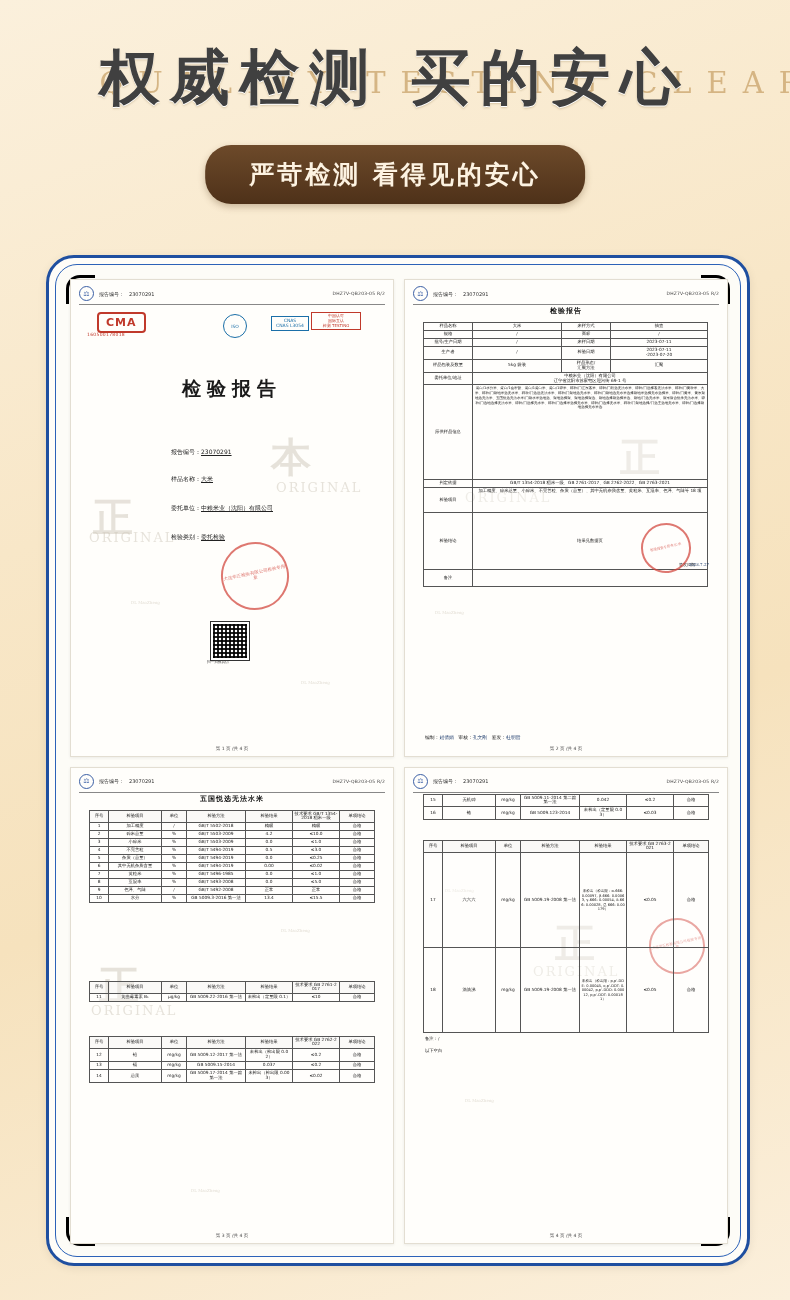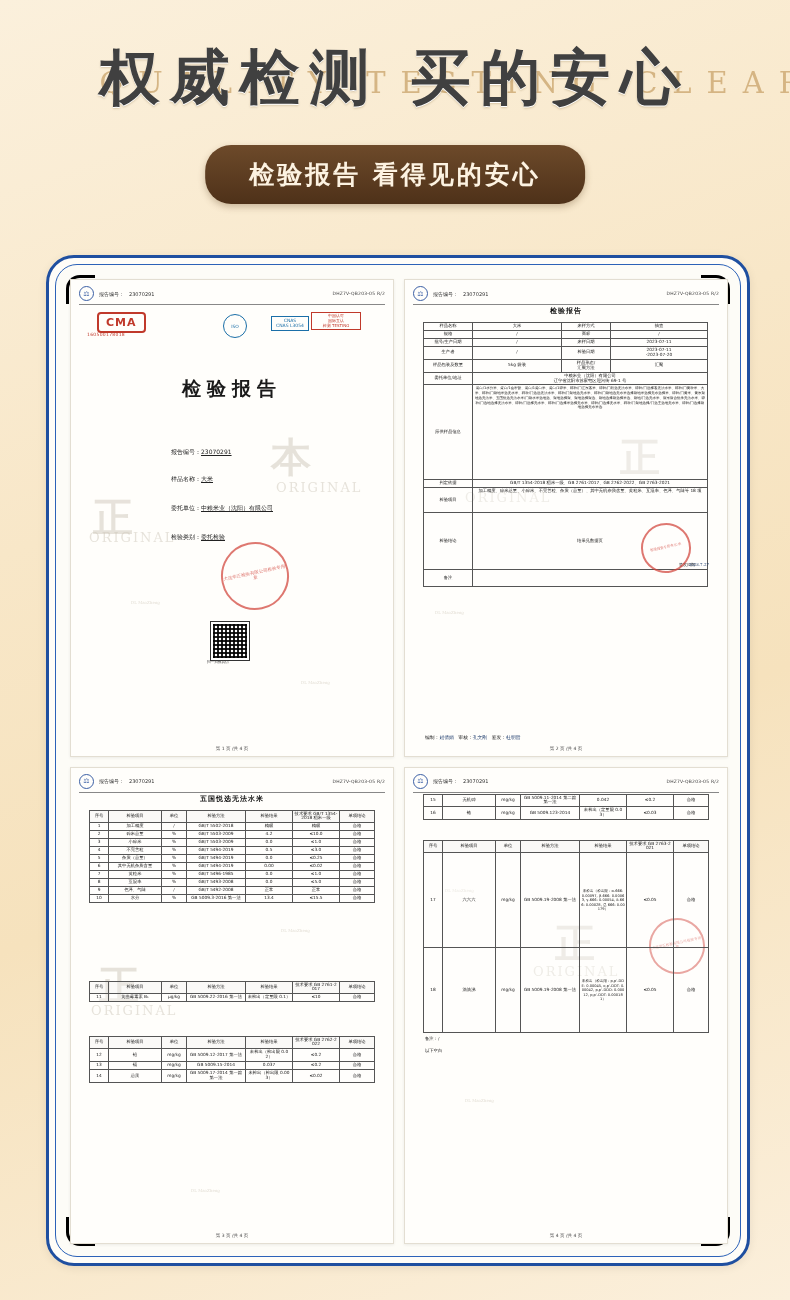--- a/index.html
+++ b/index.html
@@ -177,21 +177,21 @@
 <body>
 
 <div class="page">
 
   <div class="header">
     <div class="head-wrap">
       <div class="head-en">QUALITY TESTING CLEAR DESIGN</div>
       <div class="head-cn">权威检测 买的安心</div>
     </div>
   </div>
-  <div class="sub-badge">检验报告 看得见的安心</div>
+  <div class="sub-badge">严苛检测 看得见的安心</div>
 
   <div class="frame">
     <div class="frame-inner">
       <div class="corner c-tl"></div>
       <div class="corner c-tr"></div>
       <div class="corner c-bl"></div>
       <div class="corner c-br"></div>
 
       <div class="sheets">
 

